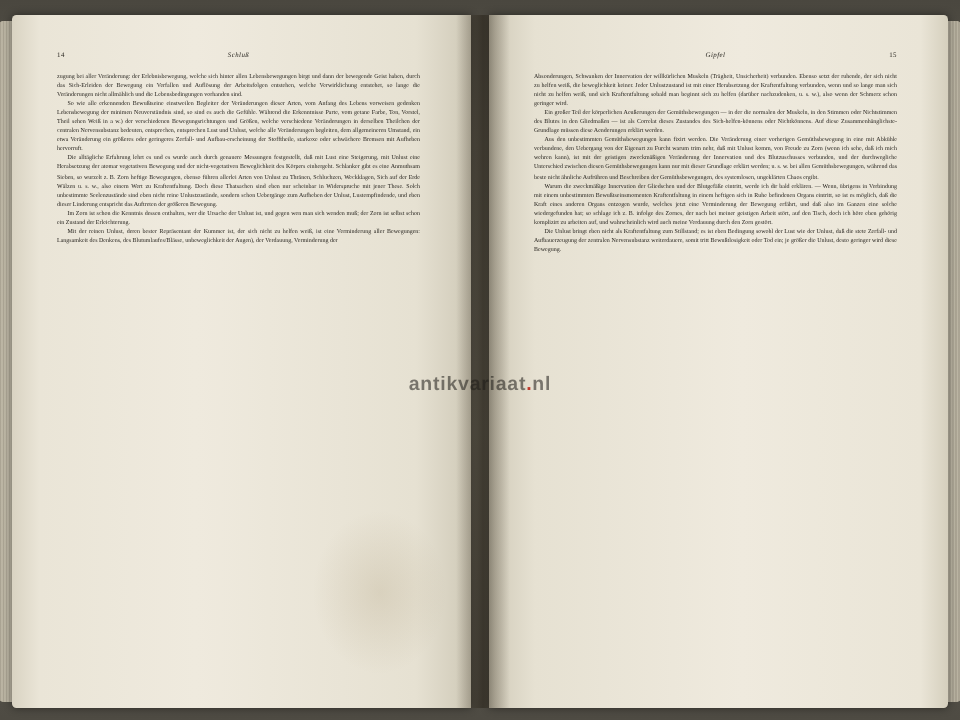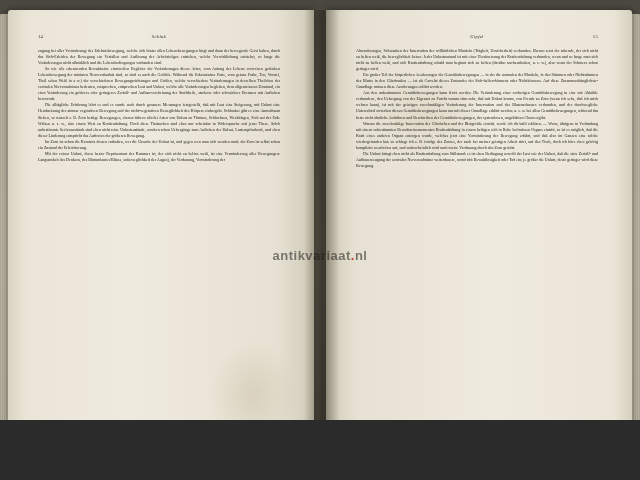--- a/index.html
+++ b/index.html
@@ -3,21 +3,21 @@
 <meta charset="utf-8">
 <style>
   html, body {
     margin: 0;
     padding: 0;
     background: #2b2b2b;
   }
   #page {
     position: relative;
     width: 640px;
-    height: 420px;
+    height: 480px;
     overflow: hidden;
     background: #5c5a52;
     font-family: "Liberation Serif", serif;
   }
   
   .backdrop {
     position: absolute;
     inset: 0;
     background:
       linear-gradient(180deg, #4a473f 0%, #56534a 20%, #5f5c52 60%, #4e4b43 100%);

